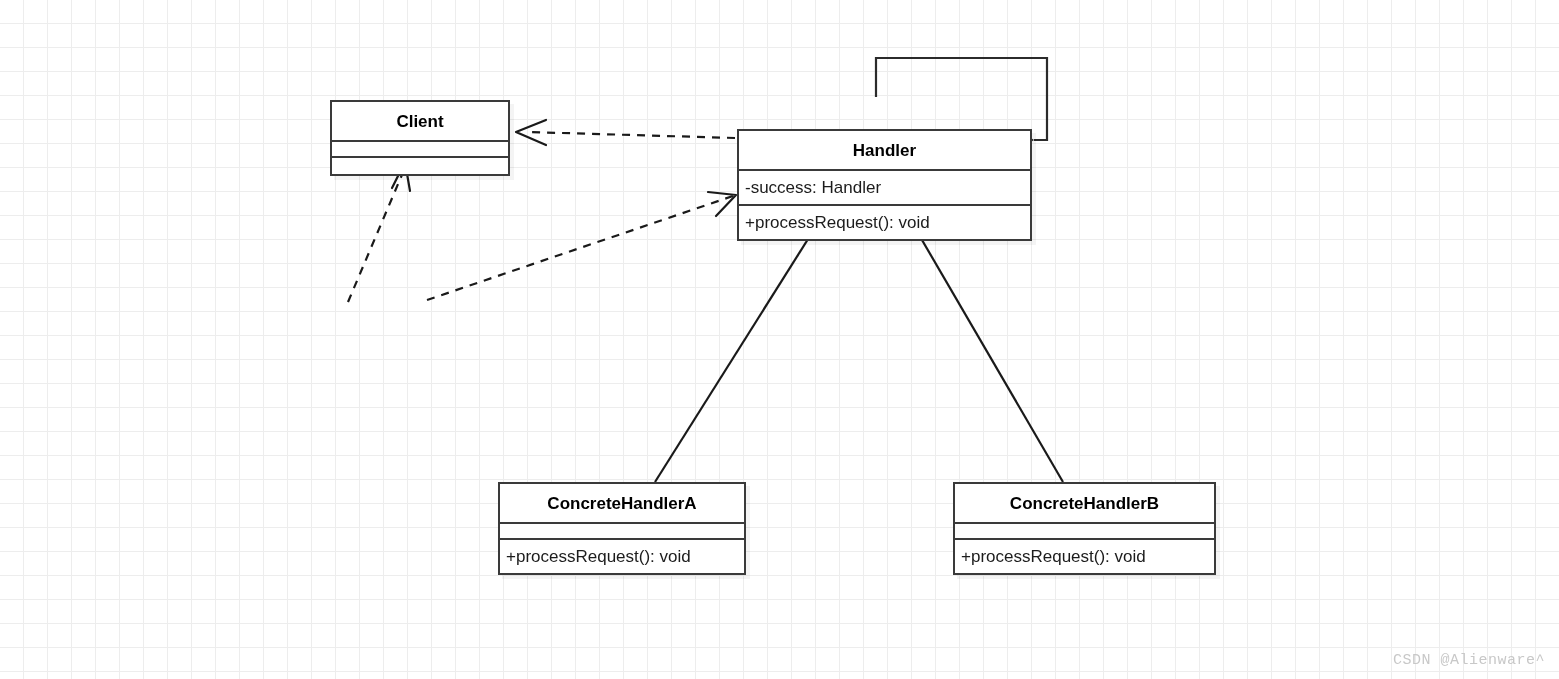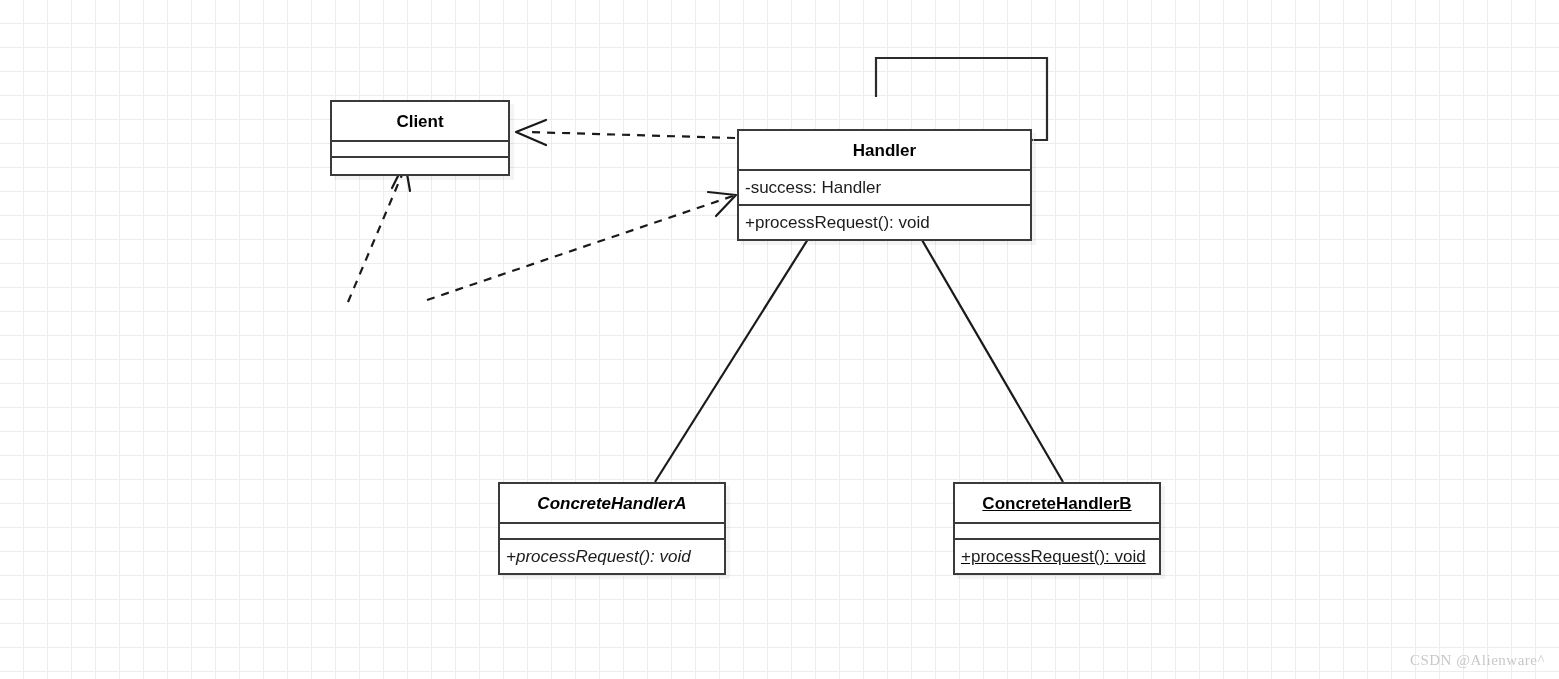--- a/index.html
+++ b/index.html
@@ -62,21 +62,21 @@
     padding: 0;
     height: 16px;
   }
   .watermark {
     position: absolute;
     right: 14px;
     bottom: 10px;
     font-size: 15px;
     color: #c8c8c8;
     letter-spacing: 0.5px;
-    font-family: Liberation Serif, serif;
+    font-family: Liberation Mono, monospace;
     z-index: 9;
   }
 </style>
 </head>
 <body>
 
 <div id="canvas">
 
   <svg id="edges" viewBox="0 0 1559 679" xmlns="http://www.w3.org/2000/svg">
 
@@ -117,27 +117,27 @@
     <div class="uml-compartment empty"></div>
   </div>
 
   <div class="uml-class" style="left:737px; top:88px; width:295px;margin-top:41px;">
     <div class="uml-name">Handler</div>
     <div class="uml-compartment divided">-success: Handler</div>
     <div class="uml-compartment">+processRequest(): void</div>
   </div>
 
 
-  <div class="uml-class" style="left:498px; top:482px; width:228px;font-style:italic;">
+  <div class="uml-class" style="left:498px; top:482px; width:248px;">
     <div class="uml-name">ConcreteHandlerA</div>
     <div class="uml-compartment empty divided"></div>
     <div class="uml-compartment">+processRequest(): void</div>
   </div>
 
-  <div class="uml-class" style="left:953px; top:482px; width:208px;text-decoration:underline;">
+  <div class="uml-class" style="left:953px; top:482px; width:263px;">
     <div class="uml-name">ConcreteHandlerB</div>
     <div class="uml-compartment empty divided"></div>
     <div class="uml-compartment">+processRequest(): void</div>
   </div>
 
   <div class="watermark">CSDN @Alienware^</div>
 
 </div>
 
 </body></html>

